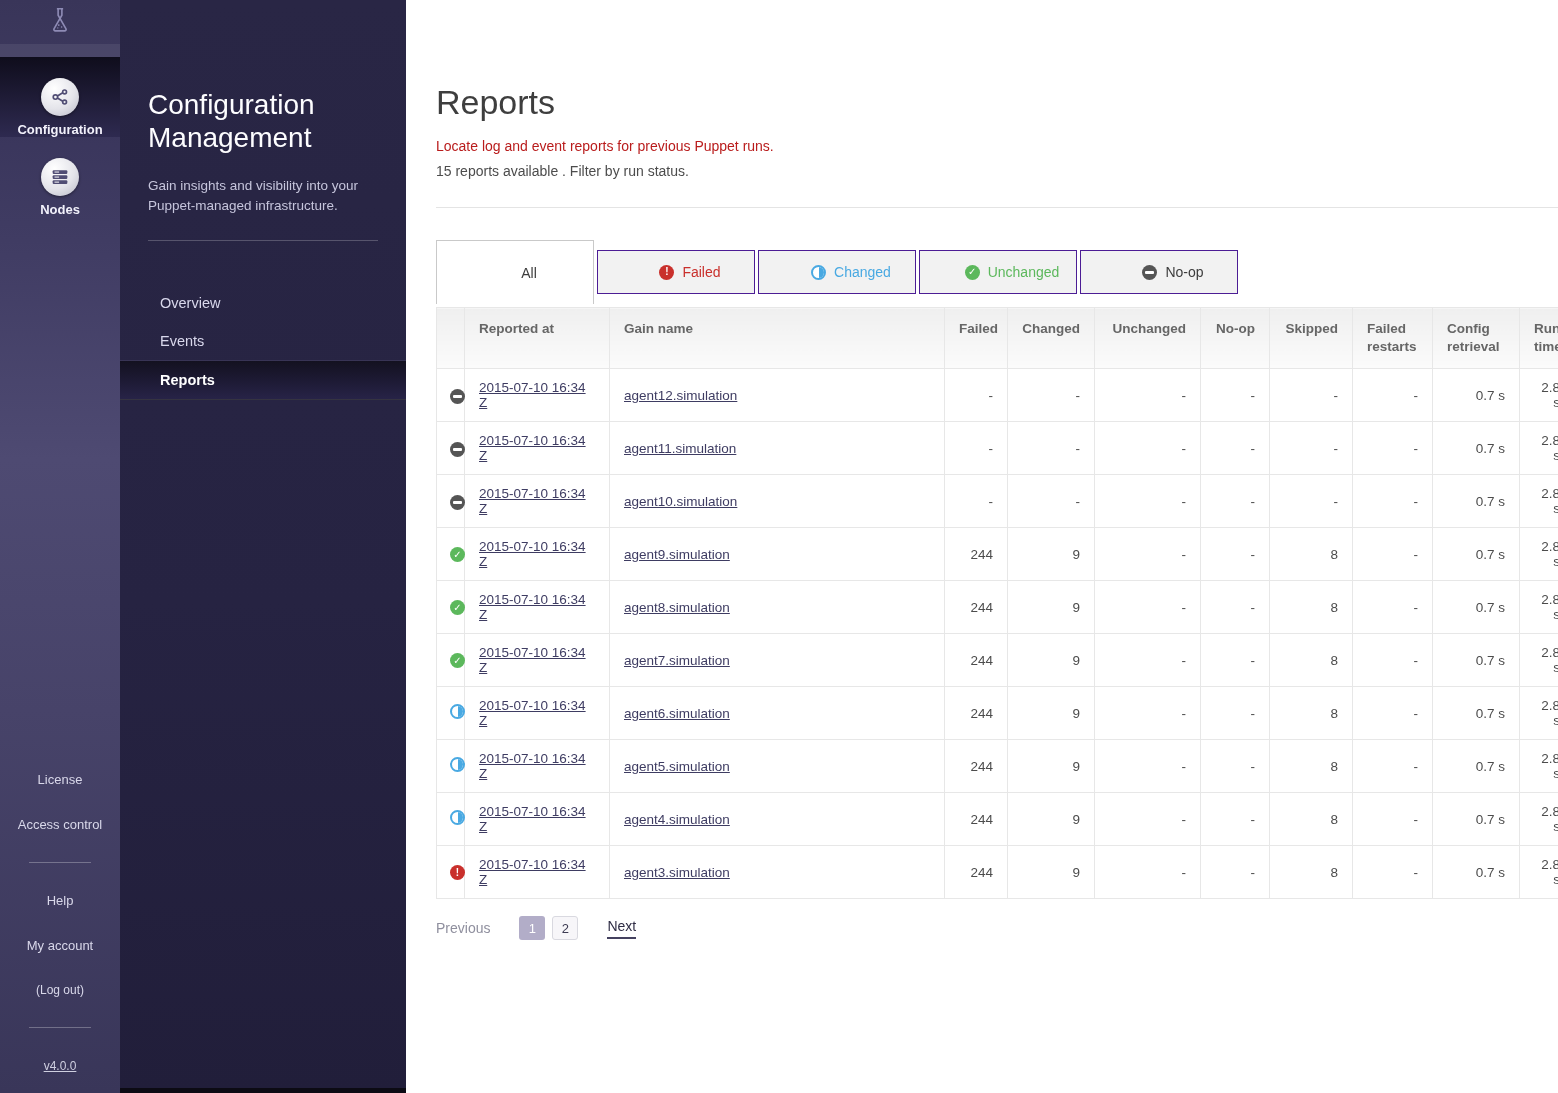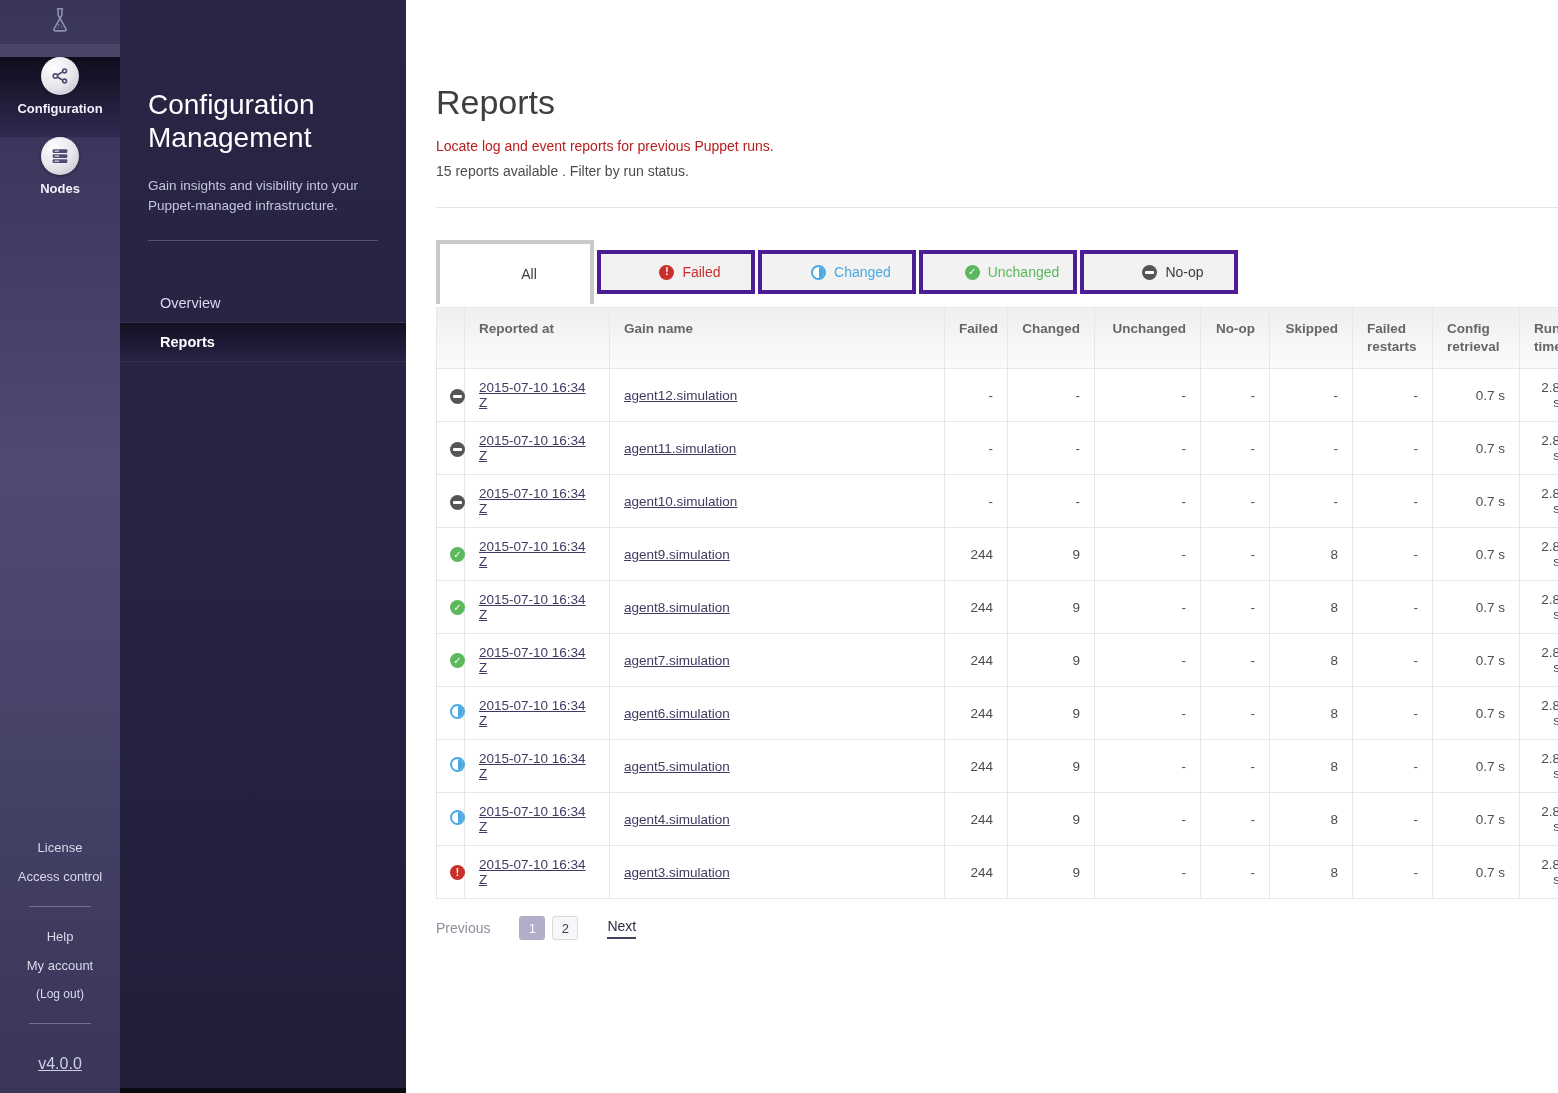--- a/index.html
+++ b/index.html
@@ -13,36 +13,36 @@
 
   
   .rail {
     width:120px; flex-shrink:0; display:flex; flex-direction:column;
     background:linear-gradient(180deg,#332f54 0%,#403c63 22%,#4e4a72 42%,#474369 65%,#393659 100%);
   }
   .rail-logo { height:44px; display:flex; align-items:center; justify-content:center; background:rgba(255,255,255,0.03); }
   .rail-strip { height:13px; background:rgba(255,255,255,0.10); }
   .rail-item {
     height:80px; display:flex; flex-direction:column; align-items:center;
-    justify-content:flex-start; gap:6px; cursor:pointer;
+    justify-content:flex-end; gap:6px; cursor:pointer;
   }
   .rail-item.active { background:linear-gradient(180deg,#0f0d1c 0%,#2e2a50 100%); }
   .icon-circle {
     width:38px; height:38px; border-radius:50%;
     background:radial-gradient(circle at 35% 28%, #ffffff 0%, #e4e4ea 55%, #b9b9c6 100%);
     display:flex; align-items:center; justify-content:center;
     box-shadow:0 1px 3px rgba(0,0,0,0.45);
   }
   .rail-item .label { font-size:13px; color:#f2f1fb; font-weight:bold; }
   .rail-spacer { flex:1; }
   .rail-footer { display:flex; flex-direction:column; align-items:center; padding-bottom:20px; }
-  .rail-footer a { font-size:13px; color:#d9d8ea; text-decoration:none; margin:7px 0; }
+  .rail-footer a { font-size:13px; color:#d9d8ea; text-decoration:none; margin:15px 0; }
   .rail-footer a.small { font-size:12px; }
   .rail-hr { width:62px; border:none; border-top:1px solid rgba(255,255,255,0.28); margin:15px 0; }
-  .rail-version { font-size:16px; color:#cfcfе0; color:#cfcfe0; margin-top:16px;text-decoration:underline; }
+  .rail-version { font-size:12px; color:#cfcfе0; color:#cfcfe0; margin-top:16px;text-decoration:underline; }
 
   
   .panel {
     width:286px; flex-shrink:0; position:relative; color:#fff;
     background:linear-gradient(180deg,#292645 0%,#262342 55%,#211e3a 100%);
   }
   .panel-title { margin:88px 28px 0 28px; font-size:28px; font-weight:300; line-height:33px; color:#fdfdff; }
   .panel-desc { margin:22px 28px 0 28px; font-size:13.5px; line-height:20px; color:#c6c5dc; }
   .panel-divider { border:none; border-top:1px solid rgba(255,255,255,0.22); margin:24px 28px 0 28px; }
   .panel-nav { margin-top:43px; }
@@ -59,21 +59,21 @@
   .main { flex:1; background:#fff; padding:82px 30px 0 30px; }
   .page-title { font-size:34px; font-weight:300; color:#3e3e3e; line-height:40px; }
   .subtitle { margin-top:16px; font-size:14px; color:#b91c1c; }
   .availability { margin-top:9px; font-size:14px; color:#4c4c4c; }
   .rule { border:none; border-top:1px solid #e4e4e4; margin-top:28px; }
 
   
   .tabs { display:flex; align-items:center; height:64px; margin-top:32px; }
   .tab {
     width:158px; height:44px; margin-right:3px; cursor:pointer;
-    background:#f2f2f2; border:4px solid #4c1d95;
+    background:#f2f2f2; border:1px solid #4c1d95;
     display:flex; align-items:center; justify-content:center; gap:8px;
     font-size:14px; color:#3c3c3c;padding-left:28px;
   }
   .tab.active { height:64px; background:#fff; border-color:#c9c9c9; border-bottom:none; }
   .c-failed { color:#c9302c; }
   .c-changed { color:#49a9e2; }
   .c-unchanged { color:#5cb85c; }
 
   
   .st {
@@ -167,20 +167,21 @@
     <span class="rail-version">v4.0.0</span>
   </div>
 </div>
 
 <div class="panel">
   <h2 class="panel-title">Configuration Management</h2>
   <p class="panel-desc">Gain insights and visibility into your Puppet-managed infrastructure.</p>
   <hr class="panel-divider">
   <nav class="panel-nav">
     <a class="nav-item">Overview</a>
+    <a class="nav-item">Events</a>
     <a class="nav-item active">Reports</a>
   </nav>
   <div class="panel-bottom"></div>
 </div>
 
 <div class="main">
   <h1 class="page-title">Reports</h1>
   <p class="subtitle">Locate log and event reports for previous Puppet runs.</p>
   <p class="availability">15 reports available . Filter by run status.</p>
   <hr class="rule">

